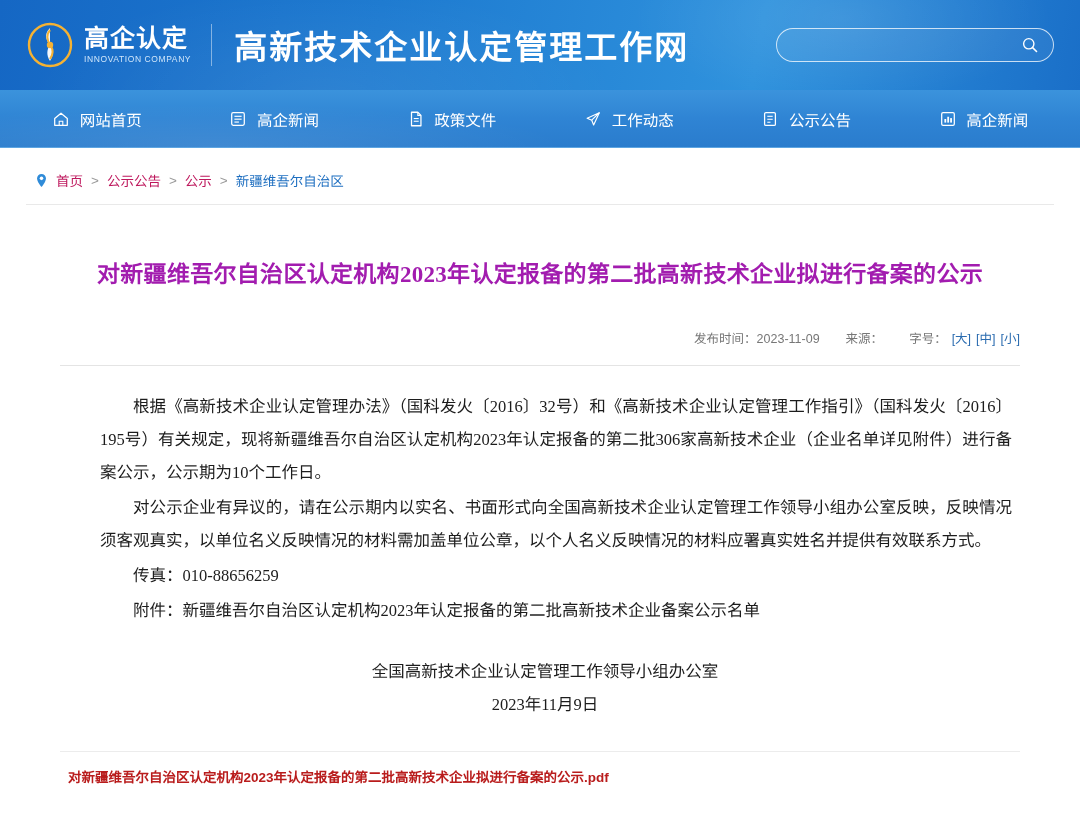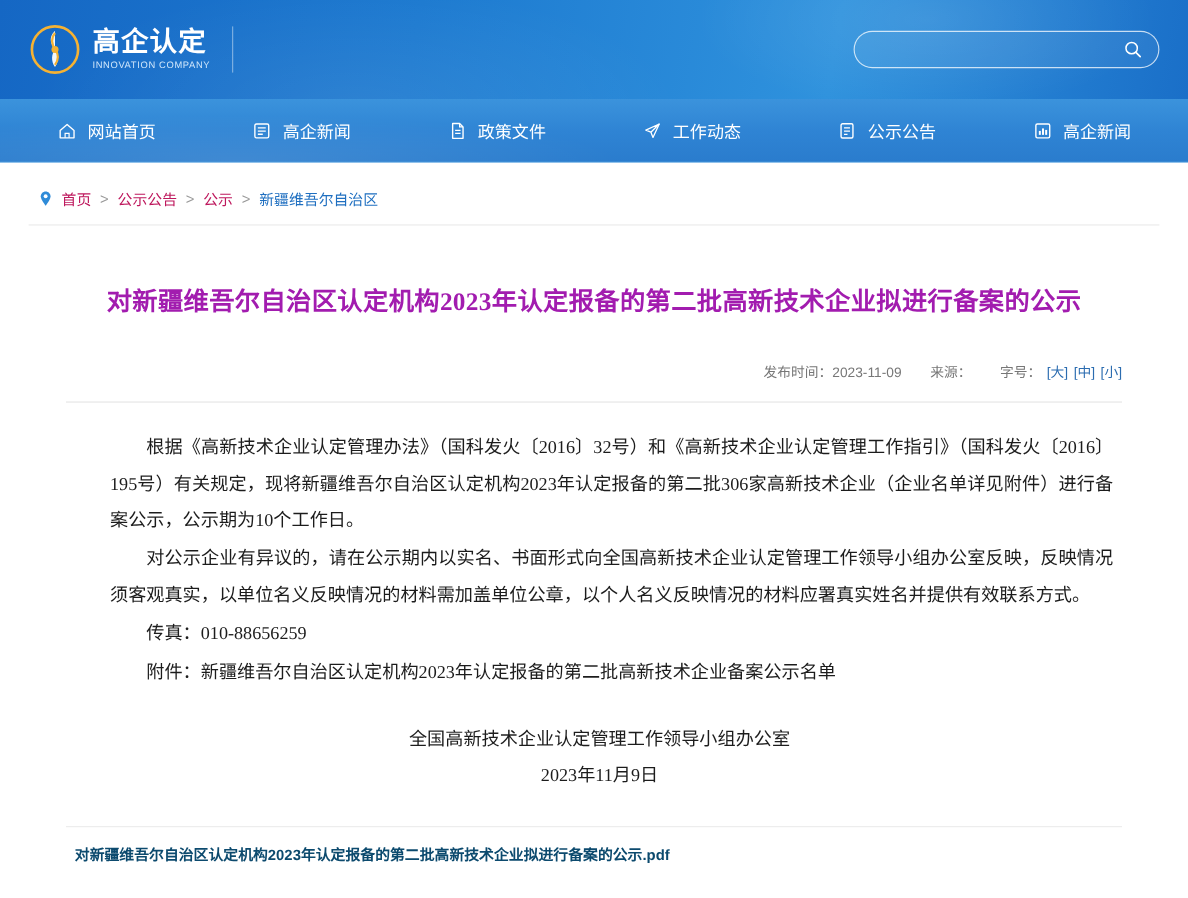--- a/index.html
+++ b/index.html
@@ -238,21 +238,21 @@
   }
   .sign-org { padding-left: 10px; }
   .sign-date { padding-left: 10px; }
 
   .attachment-bar {
     margin: 30px 0 0;
     padding: 14px 8px 10px;
     border-top: 1px solid #ececec;
     font-size: 13.5px;
     font-weight: bold;
-    color: #0c4a6e;
+    color: #b91c1c;
     cursor: pointer;
   }
 </style>
 </head>
 <body>
 
 <div class="page">
 
   <div class="header">
     <div class="header-inner">
@@ -264,20 +264,21 @@
             <path d="M24 9 C19 15 22 21 24.5 24.5 C27 28 27.5 33 24 38" fill="none" stroke="#f5b233" stroke-width="2"></path>
             <circle cx="24" cy="24" r="3.2" fill="#f5b233"></circle>
           </svg>
         </div>
         <div class="logo-text">
           <span class="logo-cn">高企认定</span>
           <span class="logo-en">INNOVATION COMPANY</span>
         </div>
       </div>
       <div class="logo-divider"></div>
+      <div class="site-title">高新技术企业认定管理工作网</div>
 
       <div class="search-box">
         <input class="search-input" type="text" placeholder="" style="">
         <button class="search-btn">
           <svg viewBox="0 0 22 22" width="18" height="18" aria-hidden="true">
             <circle cx="9.5" cy="9.5" r="6.3" fill="none" stroke="#ffffff" stroke-width="1.7"></circle>
             <line x1="14.2" y1="14.2" x2="19" y2="19" stroke="#ffffff" stroke-width="1.9" stroke-linecap="round"></line>
           </svg>
         </button>
       </div>

